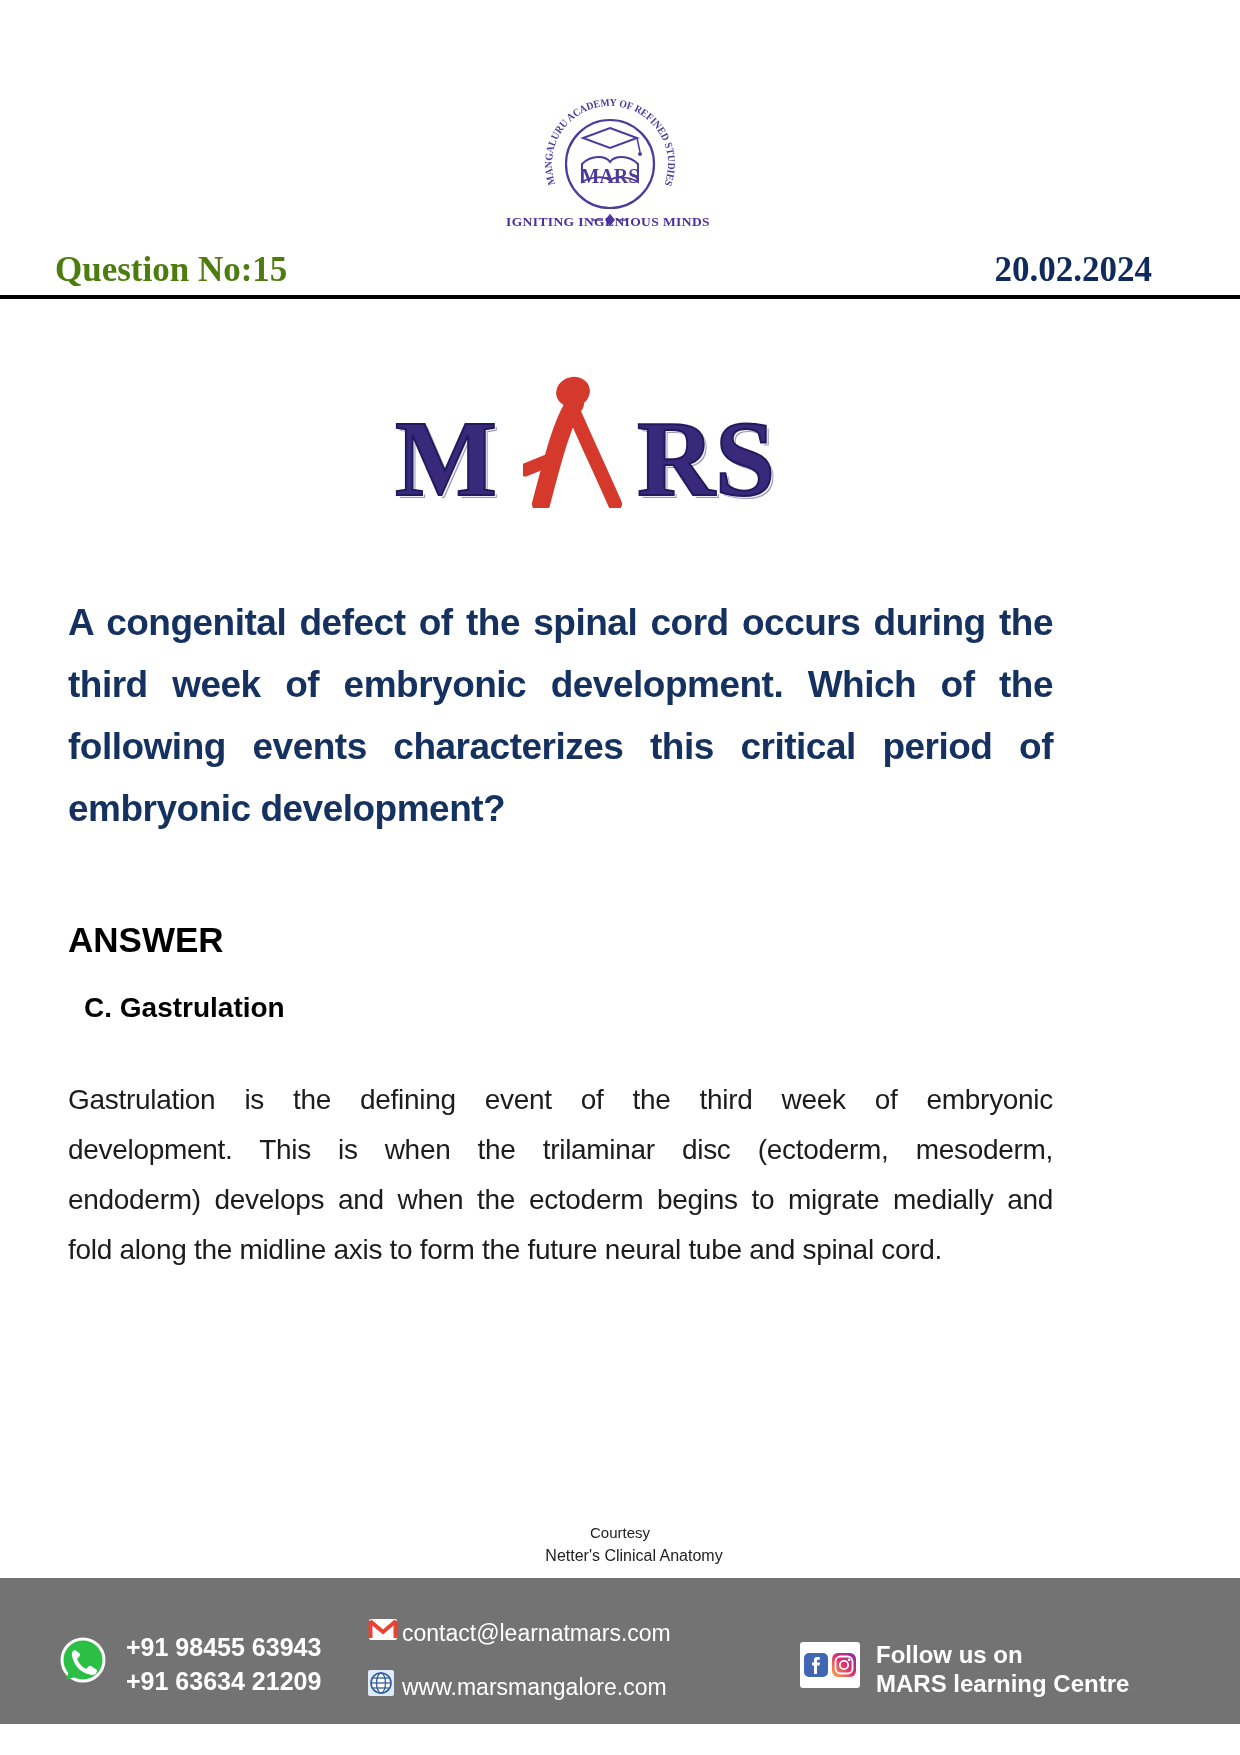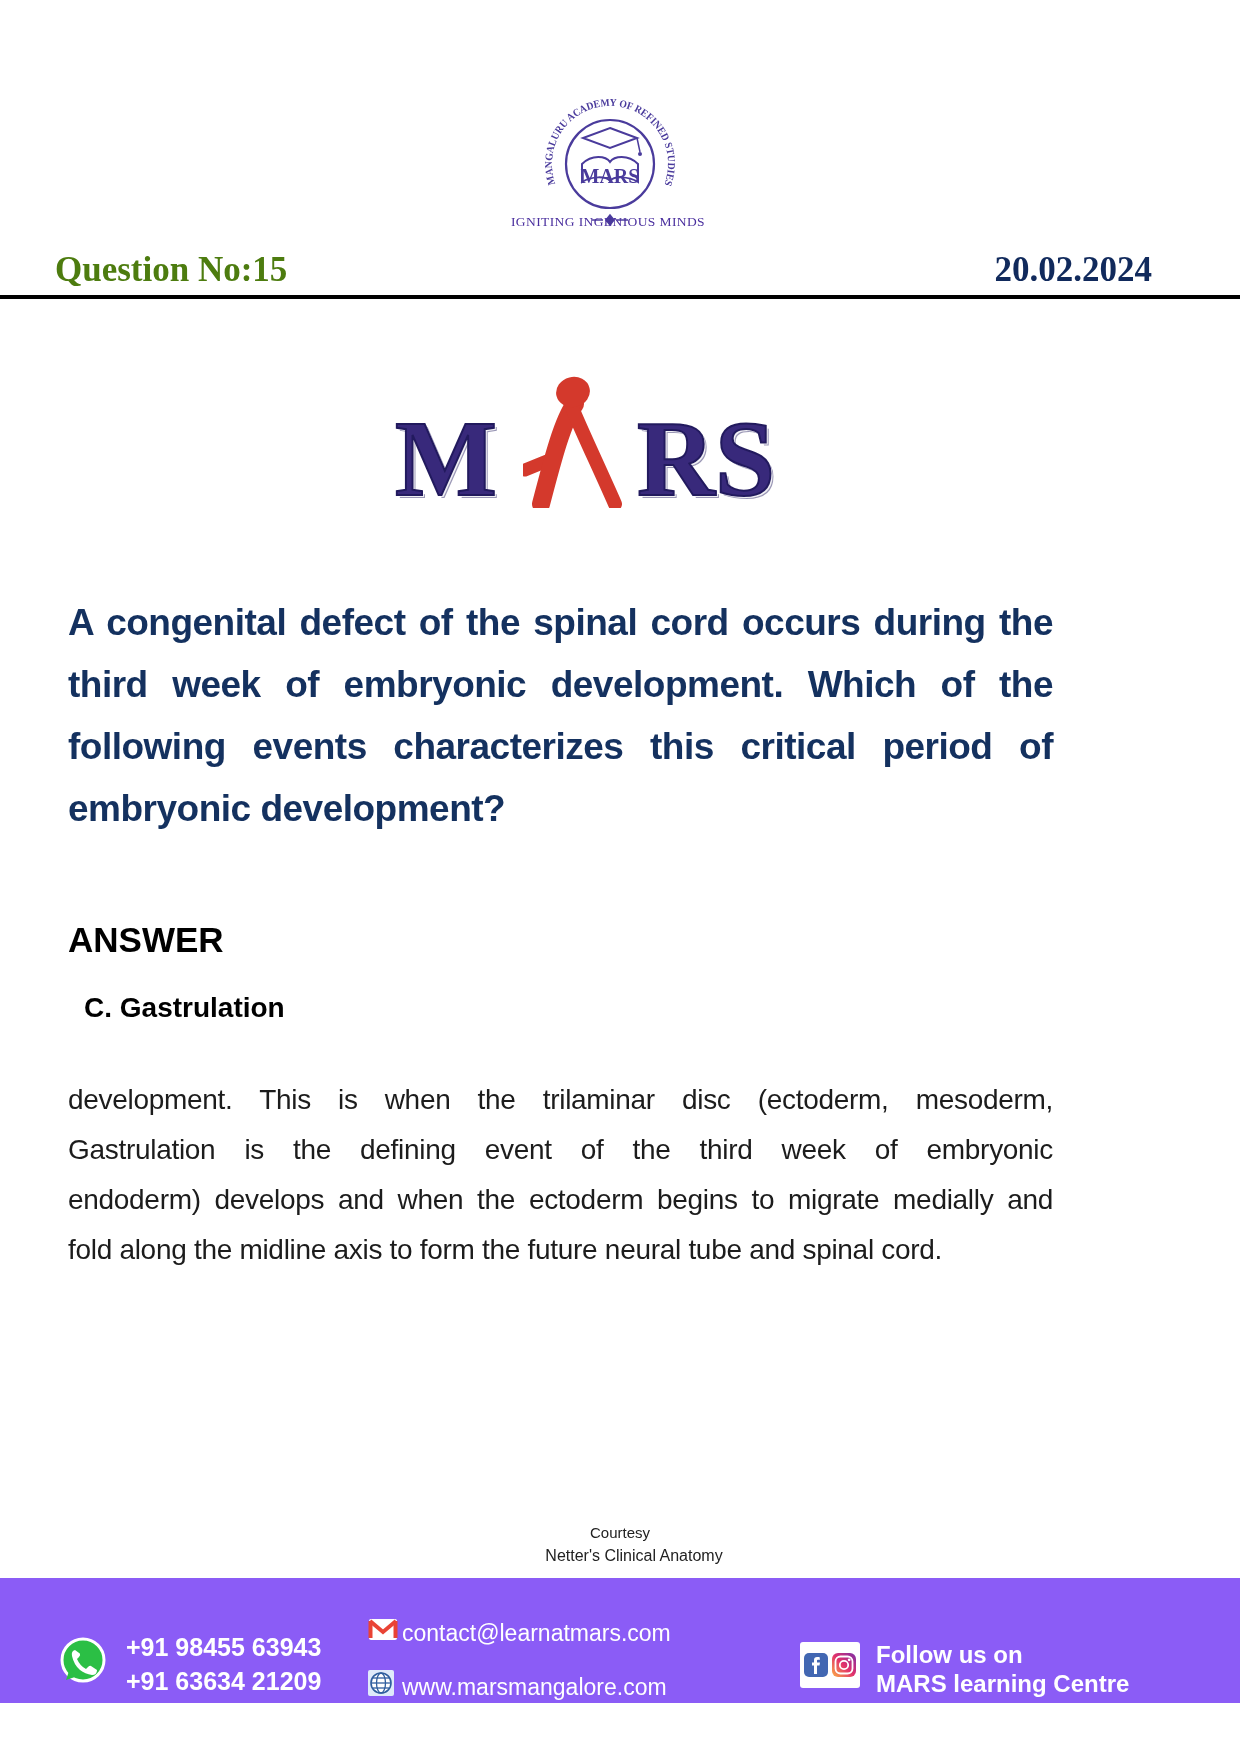--- a/index.html
+++ b/index.html
@@ -8,21 +8,21 @@
     position:relative; width:1240px; height:1755px;
     background:#ffffff; overflow:hidden;
     font-family:"Liberation Sans", sans-serif;
   }
 
   
   .seal-svg { position:absolute; left:490px; top:86px; }
   .tagline {
     position:absolute; left:478px; top:214px; width:260px;
     text-align:center; font-family:"Liberation Serif", serif;
-    font-weight:normal; font-size:13.5px; letter-spacing:.4px; color:#4a2f9e;
+    font-weight:bold; font-size:13.5px; letter-spacing:.4px; color:#4a2f9e;
   }
 
   
   .hdr-left {
     position:absolute; left:55px; top:250px;
     font-family:"Liberation Serif", serif; font-weight:bold;
     font-size:35px; color:#4d7c0f;
   }
   .hdr-right {
     position:absolute; right:88px; top:250px;
@@ -61,21 +61,21 @@
     text-align:justify; text-align-last:justify; letter-spacing:-.3px;
   }
   .e-line.last { text-align-last:left; }
 
   
   .courtesy { position:absolute; left:0; top:1522px; width:1240px; text-align:center; color:#222; }
   .courtesy .c1 { font-size:15px; line-height:22px; }
   .courtesy .c2 { font-size:16px; line-height:24px;margin-left:28px; }
 
   
-  .footer { position:absolute; left:0; top:1578px; width:1240px; height:125px; background:#8b5cf6; }
+  .footer { position:absolute; left:0; top:1578px; width:1240px; height:146px; background:#737373; }
   .wa-icon { position:absolute; left:58px; top:58px; }
   .phones { position:absolute; left:126px; top:52px; color:#fff; font-weight:bold; font-size:25px; line-height:34px; }
   .mail-icon { position:absolute; left:368px; top:40px; }
   .mail-text { position:absolute; left:402px; top:42px; color:#fff; font-size:23px; }
   .globe-icon { position:absolute; left:368px; top:92px; }
   .web-text { position:absolute; left:402px; top:96px; color:#fff; font-size:23px; }
   .social-box {
     position:absolute; left:800px; top:64px; width:60px; height:46px;
     background:#fff; border-radius:3px; display:flex; align-items:center;
     justify-content:center; gap:4px;
@@ -131,22 +131,22 @@
   <div class="question">
     <div class="q-line">A congenital defect of the spinal cord occurs during the</div>
     <div class="q-line">third week of embryonic development. Which of the</div>
     <div class="q-line">following events characterizes this critical period of</div>
     <div class="q-line last">embryonic development?</div>
   </div>
 
   <div class="answer-heading">ANSWER</div>
   <div class="answer-choice">C. Gastrulation</div>
   <div class="explanation">
+    <div class="e-line">Gastrulation is the defining event of the third week of embryonic</div>
     <div class="e-line">development. This is when the trilaminar disc (ectoderm, mesoderm,</div>
-    <div class="e-line">Gastrulation is the defining event of the third week of embryonic</div>
     <div class="e-line">endoderm) develops and when the ectoderm begins to migrate medially and</div>
     <div class="e-line last">fold along the midline axis to form the future neural tube and spinal cord.</div>
   </div>
 
   <div class="courtesy">
     <div class="c1">Courtesy</div>
     <div class="c2">Netter's Clinical Anatomy</div>
   </div>
 
   <div class="footer">

